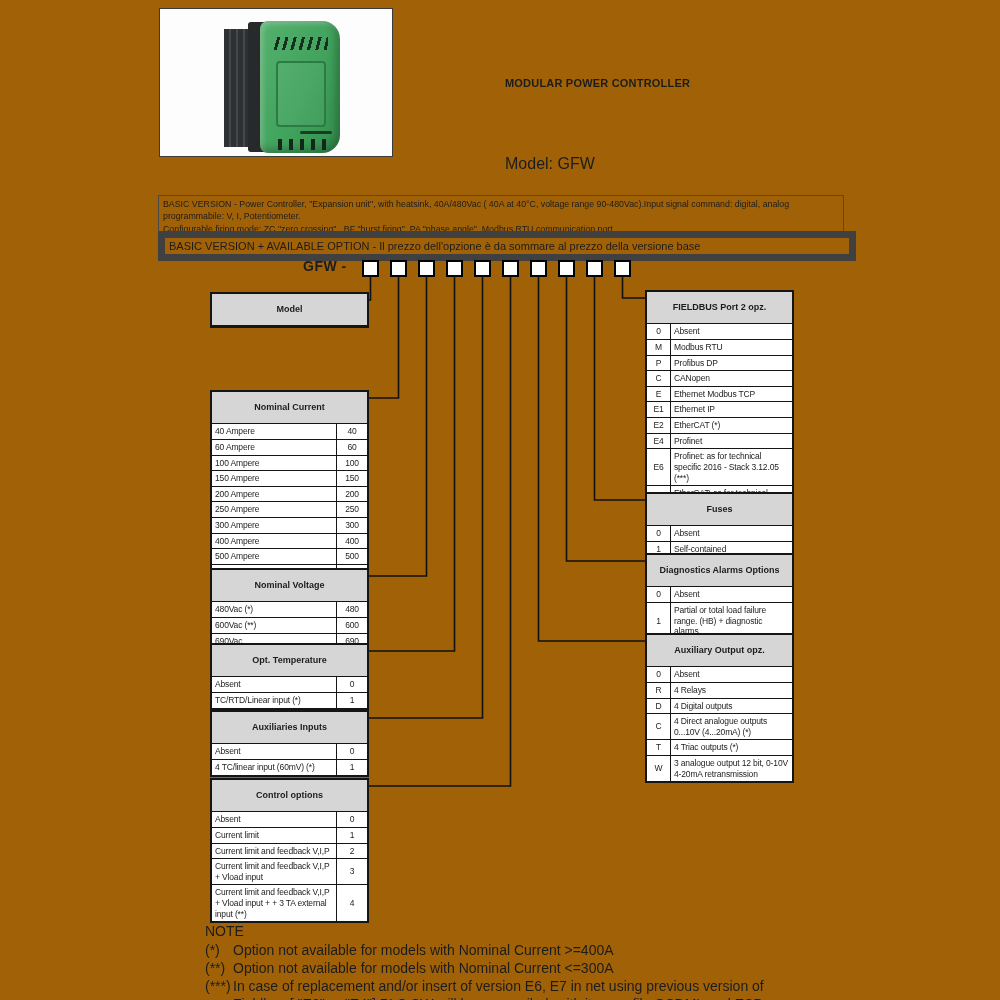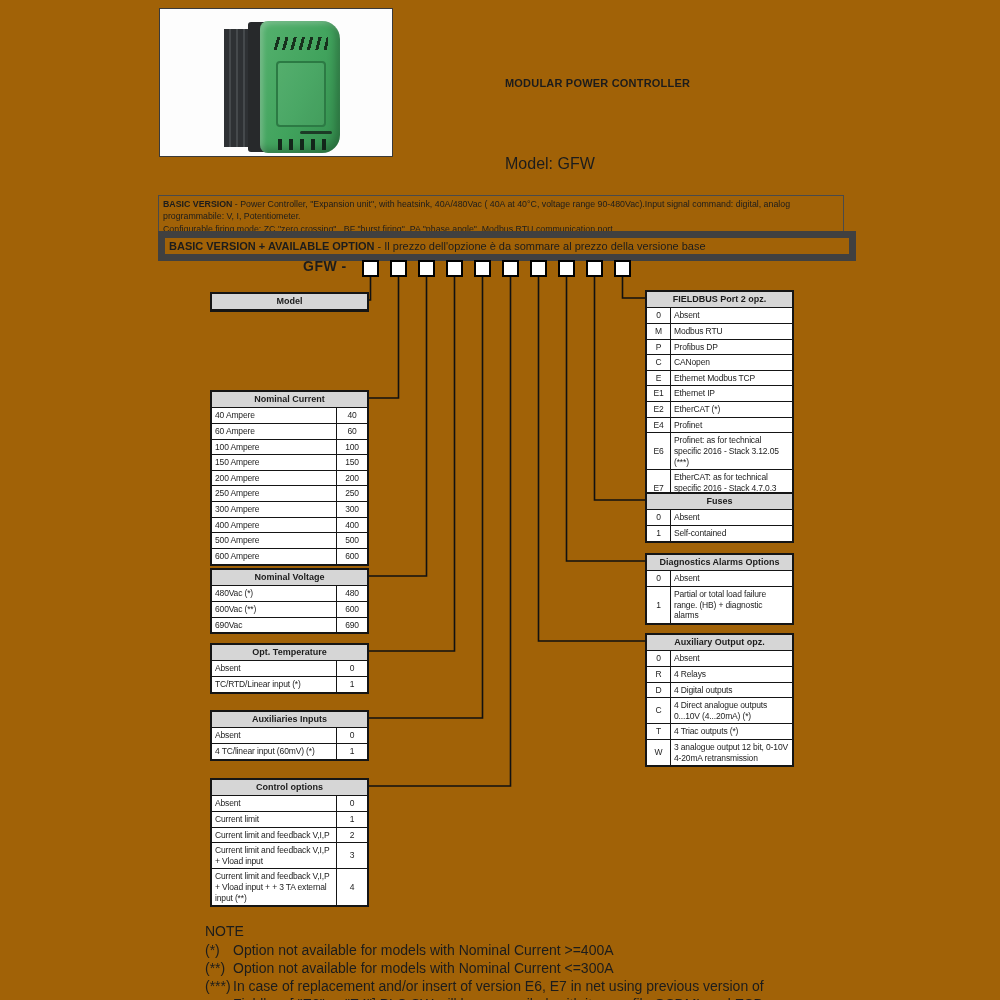--- a/index.html
+++ b/index.html
@@ -18,30 +18,30 @@
   .panel{position:absolute;left:16px;top:40px;width:46px;height:62px;border:2px solid #2c7a44;border-radius:4px;background:rgba(255,255,255,.05);}
   .slot-line{position:absolute;left:40px;top:110px;width:32px;height:3px;background:#1c3b26;border-radius:2px;}
   .vents-bottom{position:absolute;left:18px;top:118px;width:48px;height:11px;
     background:repeating-linear-gradient(90deg,#13261a 0 4px,rgba(0,0,0,0) 4px 11px);}
 
   .doc-title{position:absolute;left:505px;top:77px;font-size:11px;font-weight:bold;letter-spacing:.2px;}
   .doc-model{position:absolute;left:505px;top:155px;font-size:16px;}
 
   .info-box{position:absolute;left:158px;top:195px;width:676px;border:1px solid #4a4a4a;padding:2px 4px;font-size:8.8px;line-height:1.4;}
   .option-bar{position:absolute;left:158px;top:231px;width:676px;border:7px solid #404040;padding:1px 4px;font-size:11px;line-height:1.3;}
-  .b{font-weight:bold;}
+  .b{font-weight:normal;}
 
   .gfw-prefix{position:absolute;left:303px;top:258px;font-size:14px;font-weight:bold;letter-spacing:.5px;}
   .code-boxes{position:absolute;left:362px;top:260px;display:flex;gap:11px;}
   .code-box{width:13px;height:13px;border:2px solid #000;background:#fff;}
 
   svg.connectors{position:absolute;left:0;top:0;width:1000px;height:1000px;pointer-events:none;}
 
   .opt-table{position:absolute;border:2px solid #151515;background:#fff;font-size:8.5px;letter-spacing:-0.15px;line-height:1.25;}
-  .thead{background:#d6d6d6;border-bottom:1px solid #151515;font-weight:bold;text-align:center;font-size:9px;letter-spacing:0;padding:2px 1px;}
+  .thead{background:#d6d6d6;border-bottom:1px solid #151515;font-weight:bold;text-align:center;font-size:9px;letter-spacing:0;padding:10px 1px;}
   .trow{display:flex;border-bottom:1px solid #151515;min-height:14px;align-items:stretch;}
   .trow:last-child{border-bottom:none;}
   .cell{padding:2px 3px;display:flex;align-items:center;white-space:pre-line;}
   .t-left .cell.desc{flex:1;border-right:1px solid #151515;}
   .t-left .cell.code{width:24px;justify-content:center;text-align:center;}
   .t-right .cell.code{width:17px;justify-content:center;border-right:1px solid #151515;text-align:center;}
   .t-right .cell.desc{flex:1;}
   .codes-bold .cell.code{font-weight:bold;}
 
   .notes{position:absolute;left:205px;top:923px;width:600px;font-size:14px;line-height:1.28;}

